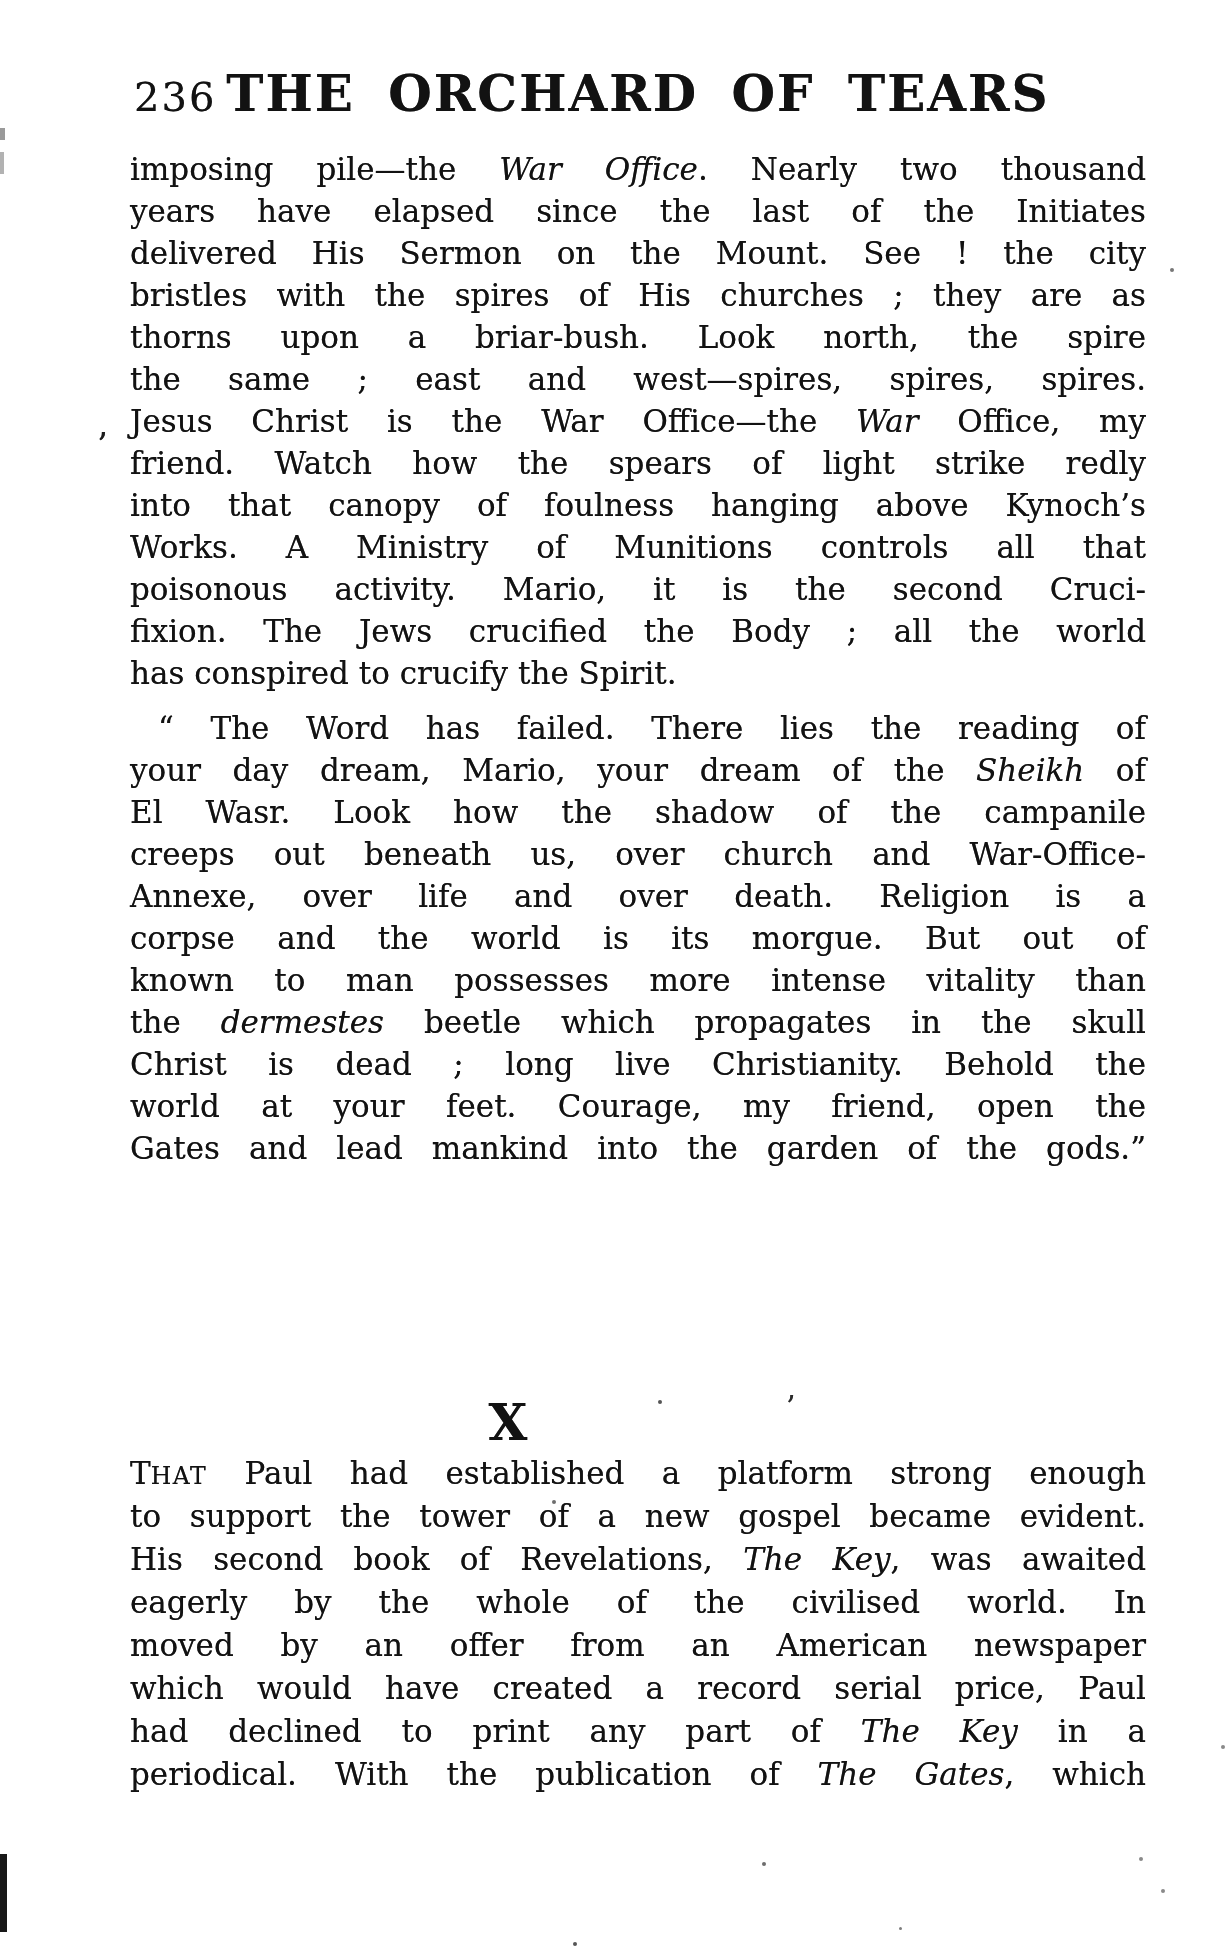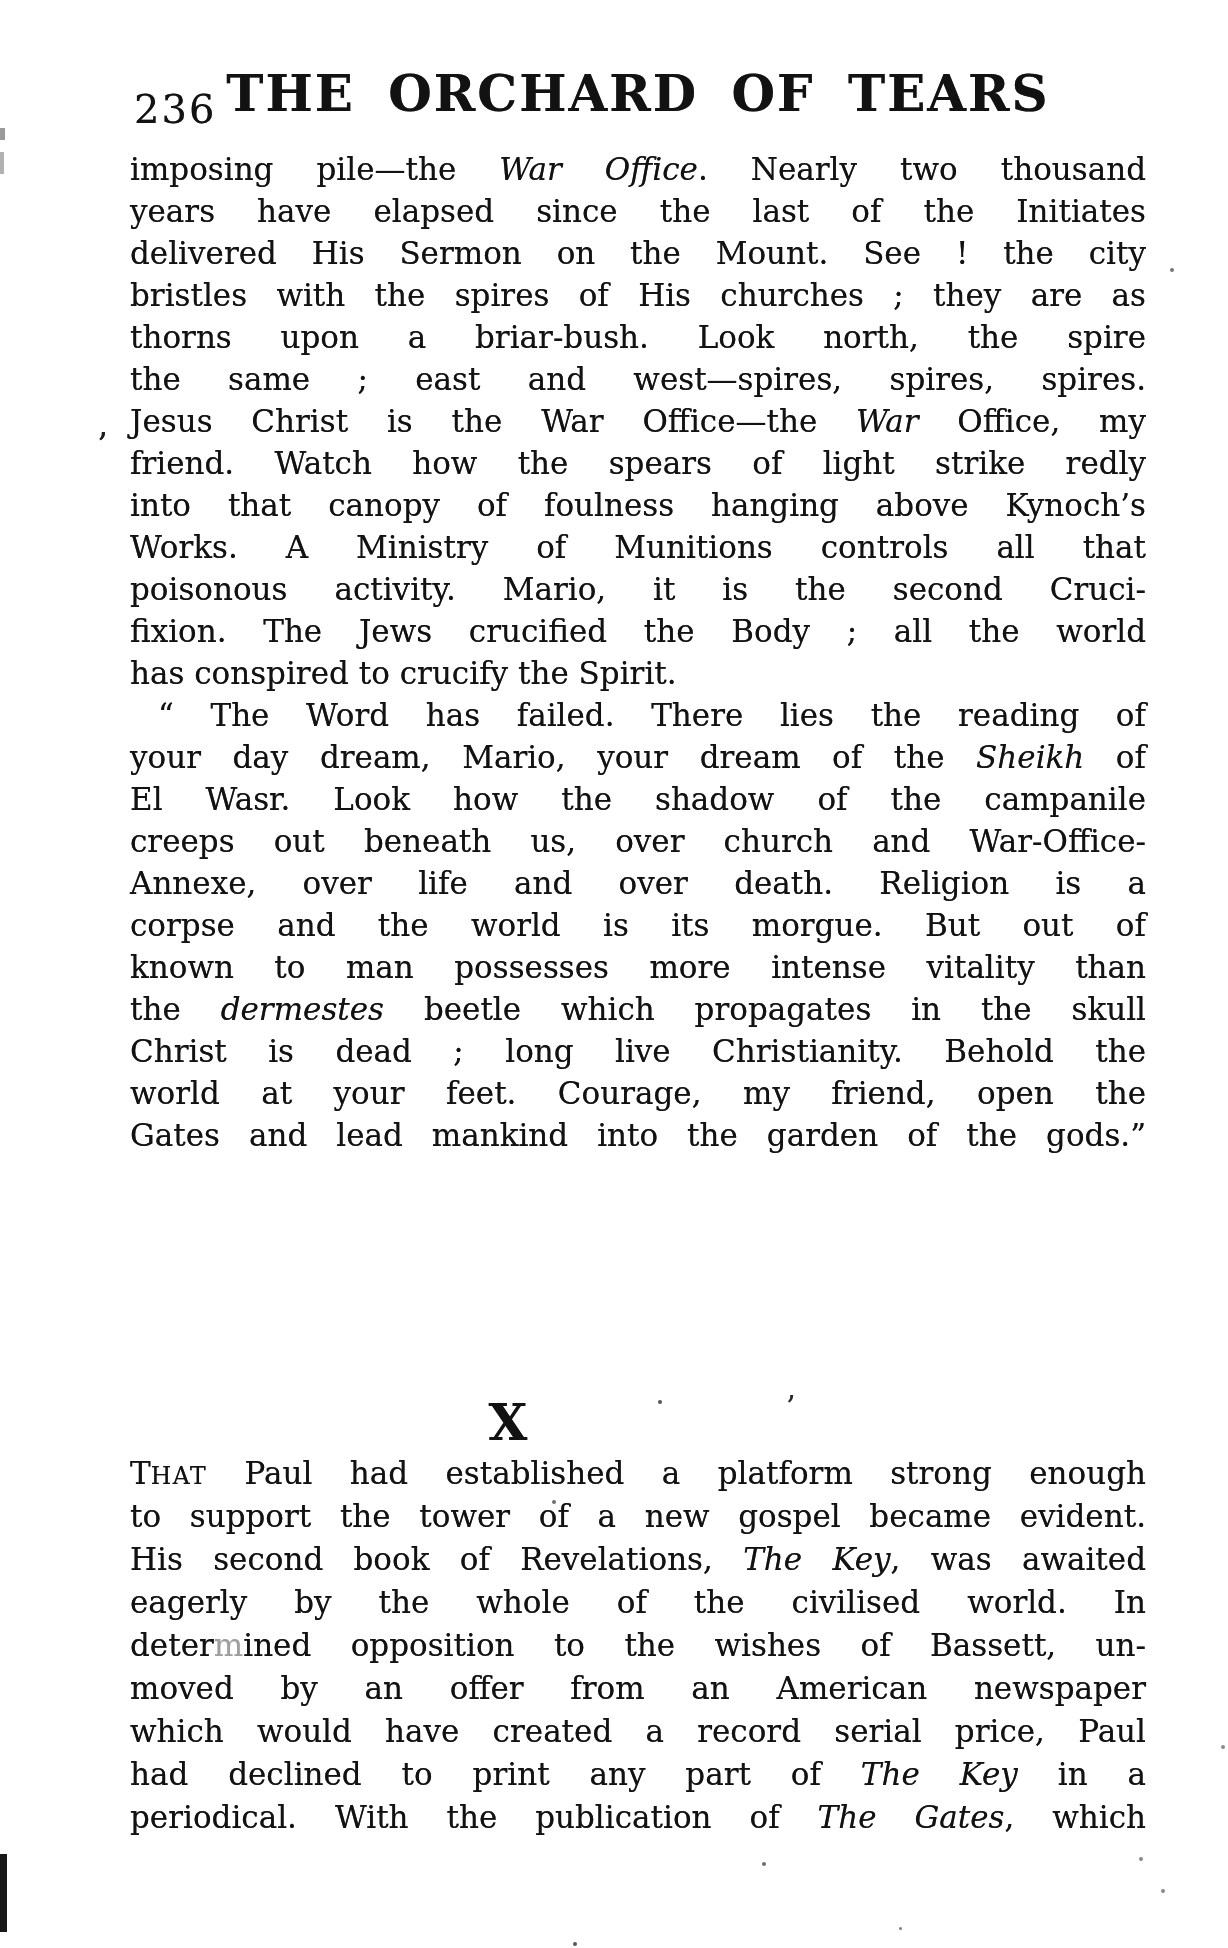--- a/index.html
+++ b/index.html
@@ -9,21 +9,21 @@
     background:#ffffff;
     font-family:"DejaVu Serif","Liberation Serif",serif;
     color:#121212;
     overflow:hidden;
     text-shadow:0 0 .5px rgba(10,10,10,.65);
   }
   .textblock{position:absolute;left:130px;width:1016px;}
   
   .header{top:64px;height:70px;}
   .page-number{
-    position:absolute;left:4px;top:22px;
+    position:absolute;left:4px;top:10px;
     font-size:40px;letter-spacing:2px;
   }
   .book-title{
     position:absolute;left:0;right:0;top:0;
     text-align:center;
     font-size:50px;font-weight:700;
     letter-spacing:2px;word-spacing:14px;
     white-space:nowrap;
   }
   
@@ -32,21 +32,21 @@
   .para-2{top:1452px;}
   .para-1 .line{height:42px;line-height:42px;}
   .para-2 .line{height:43px;line-height:43px;}
   .line{
     font-size:31px;
     text-align:justify;
     text-align-last:justify;
     white-space:nowrap;
   }
   .line.last{text-align-last:left;}
-  .line.indent{padding-left:28px;}
+  .line.indent{padding-left:28px;margin-top:13px;}
   .it{font-style:italic;}
   .sc{font-size:0.76em;letter-spacing:1.5px;}
   .faint{opacity:.4;}
   
   .section-heading{
     position:absolute;left:0;right:0;top:1398px;
     text-align:center;
     font-size:50px;font-weight:700;line-height:1;
   }
   
@@ -91,21 +91,20 @@
       <div class="line"><span>Gates and lead mankind into the garden of the gods.”</span></div>
     </div>
 
   <div class="textblock section-heading">X</div>
 
   <div class="textblock para para-2">
       <div class="line"><span>T</span><span class="sc">HAT</span><span> Paul had established a platform strong enough</span></div>
       <div class="line"><span>to support the tower of a new gospel became evident.</span></div>
       <div class="line"><span>His second book of Revelations, </span><span class="it">The Key</span><span>, was awaited</span></div>
       <div class="line"><span>eagerly by the whole of the civilised world. In</span></div>
-      <div class="line"><span>deter</span><span class="faint">m</span><span>ined opposition to the wishes of Bassett, un-</span></div>
       <div class="line"><span>moved by an offer from an American newspaper</span></div>
       <div class="line"><span>which would have created a record serial price, Paul</span></div>
       <div class="line"><span>had declined to print any part of </span><span class="it">The Key</span><span> in a</span></div>
       <div class="line"><span>periodical. With the publication of </span><span class="it">The Gates</span><span>, which</span></div>
     </div>
 
   <div id="marks-layer">
       <span class="mark dash" style="left: 0px; top: 128px; width: 5px; height: 12px; background: rgb(154, 154, 154);"></span>
       <span class="mark dash" style="left: 0px; top: 152px; width: 4px; height: 22px; background: rgb(178, 178, 178);"></span>
       <span class="mark glyph" style="left: 97px; top: 428px; font-size: 34px; color: rgb(28, 28, 28);">’</span>

